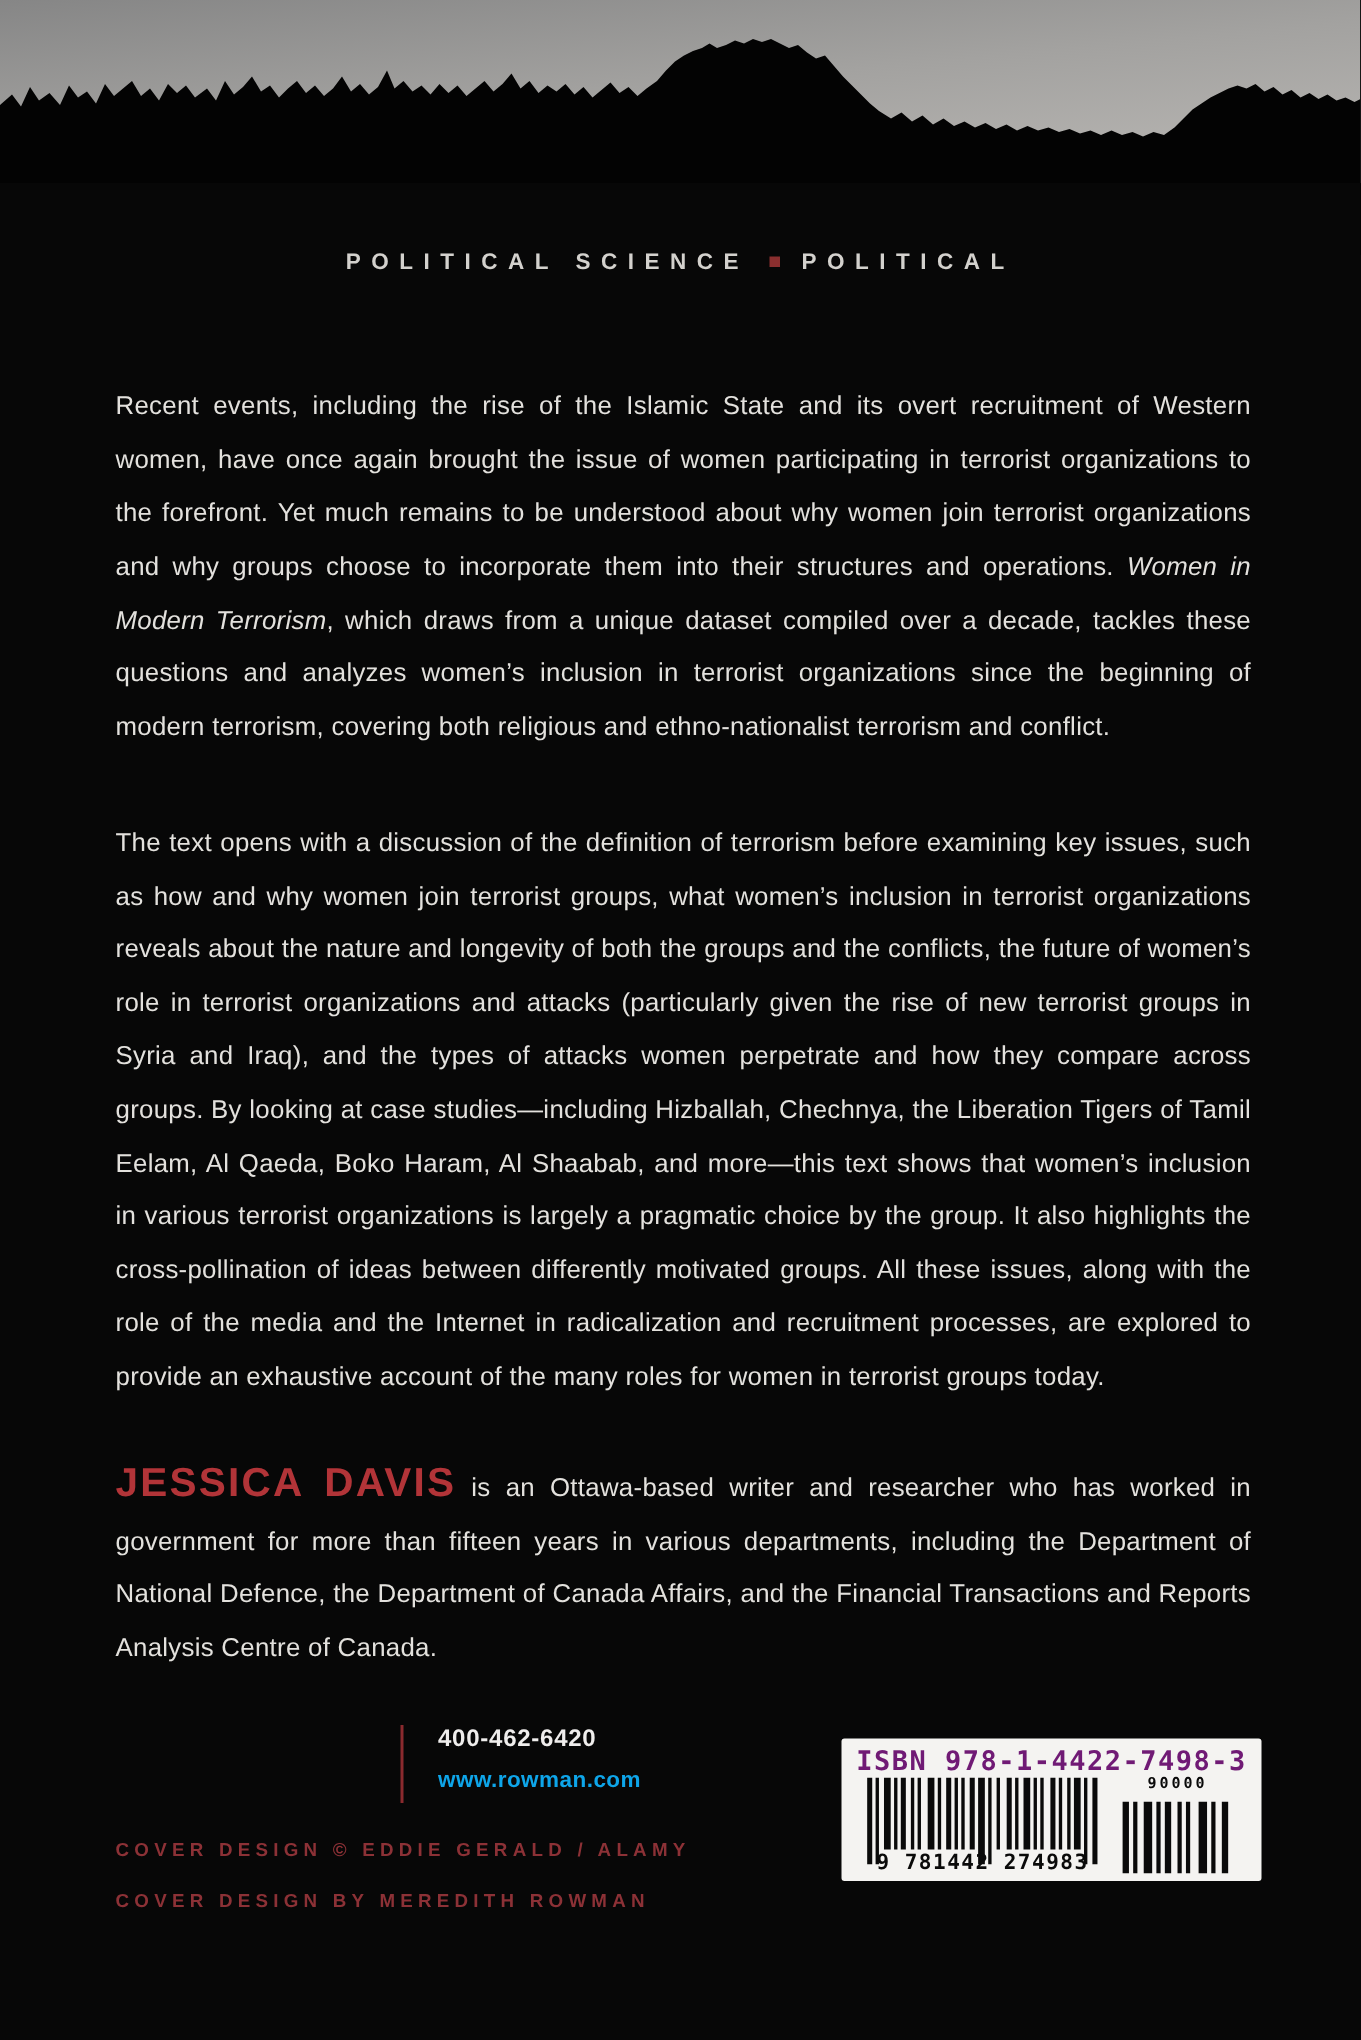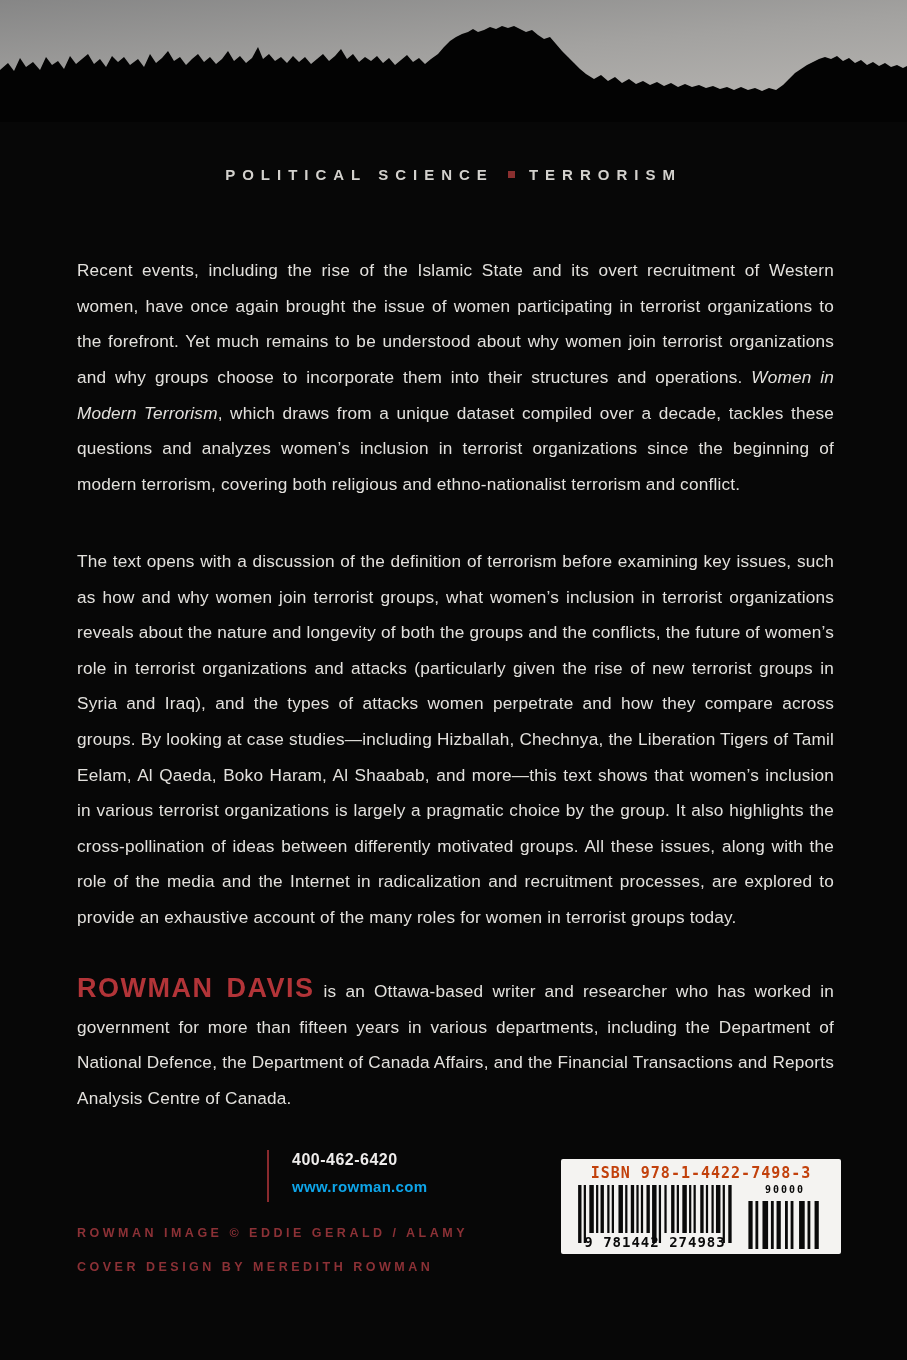--- a/index.html
+++ b/index.html
@@ -57,22 +57,22 @@
   }
   #credit-image{top:1226px;}
   #credit-design{top:1260px;}
   
   #barcode-box{
     position:absolute;left:561px;top:1159px;width:280px;height:95px;
     background:#f4f3f1;border-radius:2px;
   }
   #isbn-label{
     position:absolute;left:0;top:5px;width:100%;text-align:center;
-    color:#c2410c;font-family:"DejaVu Sans Mono", monospace;
-    font-size:15px;font-weight:bold;letter-spacing:1px;white-space:nowrap;
+    color:#701a75;font-family:"DejaVu Sans Mono", monospace;
+    font-size:18px;font-weight:bold;letter-spacing:1px;white-space:nowrap;
   }
   #main-barcode{position:absolute;left:16px;top:26px;}
   #main-digits{
     position:absolute;left:8px;top:75px;width:172px;text-align:center;
     color:#0a0a0a;font-family:"DejaVu Sans Mono", monospace;
     font-size:14px;font-weight:bold;letter-spacing:1px;white-space:nowrap;
   }
   #supp-digits{
     position:absolute;left:182px;top:25px;width:84px;text-align:center;
     color:#0a0a0a;font-family:"DejaVu Sans Mono", monospace;
@@ -93,34 +93,34 @@
         <stop offset="1" stop-color="#b5b3b0"></stop>
       </linearGradient>
     </defs>
     <rect x="0" y="0" width="907" height="122" fill="url(#sky)"></rect>
     <path fill="#030303" d="M0,122 L0,70 L8,63 L14,71 L20,58 L26,67 L33,62 L40,70 L46,57 L52,65 L58,61 L64,69 L70,56 L76,64 L82,59 L88,54 L94,64 L100,59 L106,67 L112,56 L118,62 L124,57 L130,65 L138,59 L144,67 L150,54 L156,63 L162,58 L168,51 L174,61 L180,57 L186,65 L192,59 L198,54 L204,62 L210,57 L216,64 L222,59 L228,51 L234,61 L240,56 L246,63 L252,58 L258,47 L263,59 L269,54 L275,61 L281,57 L287,63 L293,56 L299,62 L305,57 L311,64 L317,59 L323,54 L329,61 L335,56 L341,49 L347,59 L353,54 L359,62 L365,57 L371,61 L377,56 L383,63 L389,58 L395,65 L401,60 L407,55 L413,62 L419,58 L425,64 L431,59 L438,54 L444,47 L450,41 L456,37 L462,34 L468,32 L473,29 L478,32 L484,30 L490,27 L496,29 L502,26 L508,28 L514,26 L520,29 L526,32 L532,30 L538,35 L544,39 L550,37 L556,44 L562,51 L568,57 L574,63 L580,69 L586,74 L594,79 L601,75 L608,81 L615,77 L622,83 L629,79 L636,84 L643,81 L650,85 L657,82 L664,86 L671,83 L678,87 L685,84 L692,87 L699,85 L706,88 L713,86 L720,89 L727,87 L734,90 L741,87 L748,90 L755,88 L762,91 L769,88 L776,90 L783,85 L789,79 L795,73 L801,69 L807,65 L813,62 L819,59 L825,57 L831,59 L837,56 L843,61 L849,58 L855,63 L861,60 L867,65 L873,62 L879,66 L885,63 L891,67 L897,65 L903,68 L907,66 L907,122 Z"></path>
   </svg>
 
   <div class="category-row">
     <span class="category-label">POLITICAL SCIENCE</span>
     <span class="category-sep"></span>
-    <span class="category-label">TERRORISM</span>
+    <span class="category-label">POLITICAL</span>
   </div>
 
   <p class="body-par" id="par1"><span>Recent events, including the rise of the Islamic State and its overt recruitment of Western women, have once again brought the issue of women participating in terrorist organizations to the forefront. Yet much remains to be understood about why women join terrorist organizations and why groups choose to incorporate them into their structures and operations. </span><span class="book-title-italic">Women in Modern Terrorism</span><span>, which draws from a unique dataset compiled over a decade, tackles these questions and analyzes women’s inclusion in terrorist organizations since the beginning of modern terrorism, covering both religious and ethno-nationalist terrorism and conflict.</span></p>
 
   <p class="body-par" id="par2">The text opens with a discussion of the definition of terrorism before examining key issues, such as how and why women join terrorist groups, what women’s inclusion in terrorist organizations reveals about the nature and longevity of both the groups and the conflicts, the future of women’s role in terrorist organizations and attacks (particularly given the rise of new terrorist groups in Syria and Iraq), and the types of attacks women perpetrate and how they compare across groups. By looking at case studies—including Hizballah, Chechnya, the Liberation Tigers of Tamil Eelam, Al Qaeda, Boko Haram, Al Shaabab, and more—this text shows that women’s inclusion in various terrorist organizations is largely a pragmatic choice by the group. It also highlights the cross-pollination of ideas between differently motivated groups. All these issues, along with the role of the media and the Internet in radicalization and recruitment processes, are explored to provide an exhaustive account of the many roles for women in terrorist groups today.</p>
 
-  <p class="body-par" id="author-par"><span class="author-name">ROWMAN DAVIS</span><span> is an Ottawa-based writer and researcher who has worked in government for more than fifteen years in various departments, including the Department of National Defence, the Department of Canada Affairs, and the Financial Transactions and Reports Analysis Centre of Canada.</span></p>
+  <p class="body-par" id="author-par"><span class="author-name">JESSICA DAVIS</span><span> is an Ottawa-based writer and researcher who has worked in government for more than fifteen years in various departments, including the Department of National Defence, the Department of Canada Affairs, and the Financial Transactions and Reports Analysis Centre of Canada.</span></p>
 
   <div class="pub-divider"></div>
   <div class="pub-phone">400-462-6420</div>
   <div class="pub-site">www.rowman.com</div>
 
-  <div class="credit-line" id="credit-image">ROWMAN IMAGE © EDDIE GERALD / ALAMY</div>
+  <div class="credit-line" id="credit-image">COVER DESIGN © EDDIE GERALD / ALAMY</div>
   <div class="credit-line" id="credit-design">COVER DESIGN BY MEREDITH ROWMAN</div>
 
   <div id="barcode-box">
     <div id="isbn-label">ISBN 978-1-4422-7498-3</div>
     <svg id="main-barcode" width="158" height="58" viewBox="0 0 141 58" preserveAspectRatio="none">
         <rect x="1" y="0" width="3" height="58" fill="#0a0a0a"></rect>
         <rect x="6" y="0" width="2" height="58" fill="#0a0a0a"></rect>
         <rect x="11" y="0" width="4" height="48" fill="#0a0a0a"></rect>
         <rect x="17" y="0" width="2" height="48" fill="#0a0a0a"></rect>
         <rect x="21" y="0" width="3" height="48" fill="#0a0a0a"></rect>

